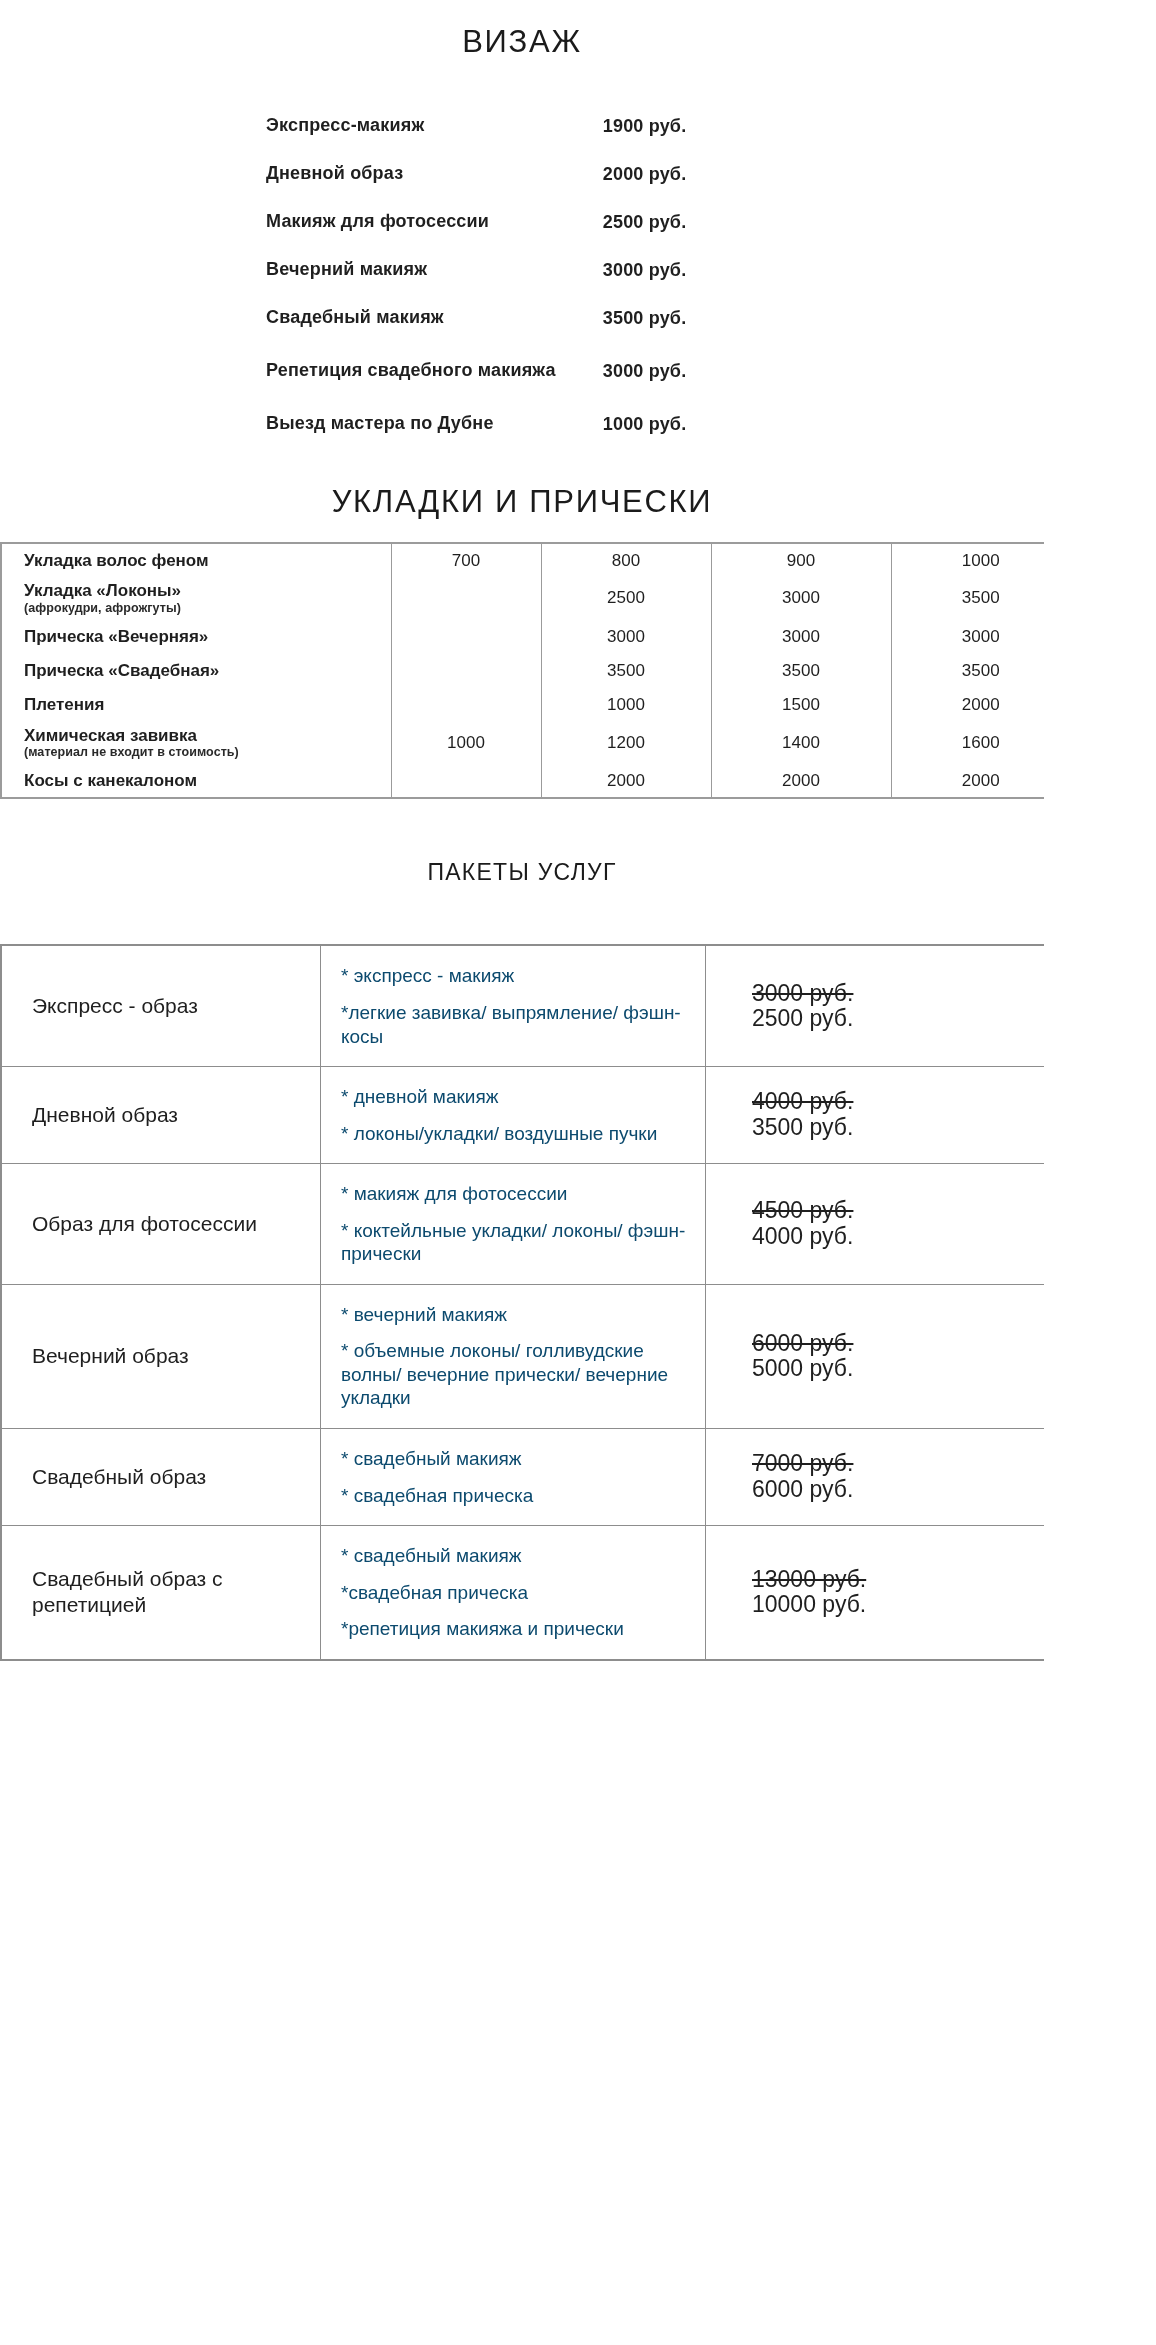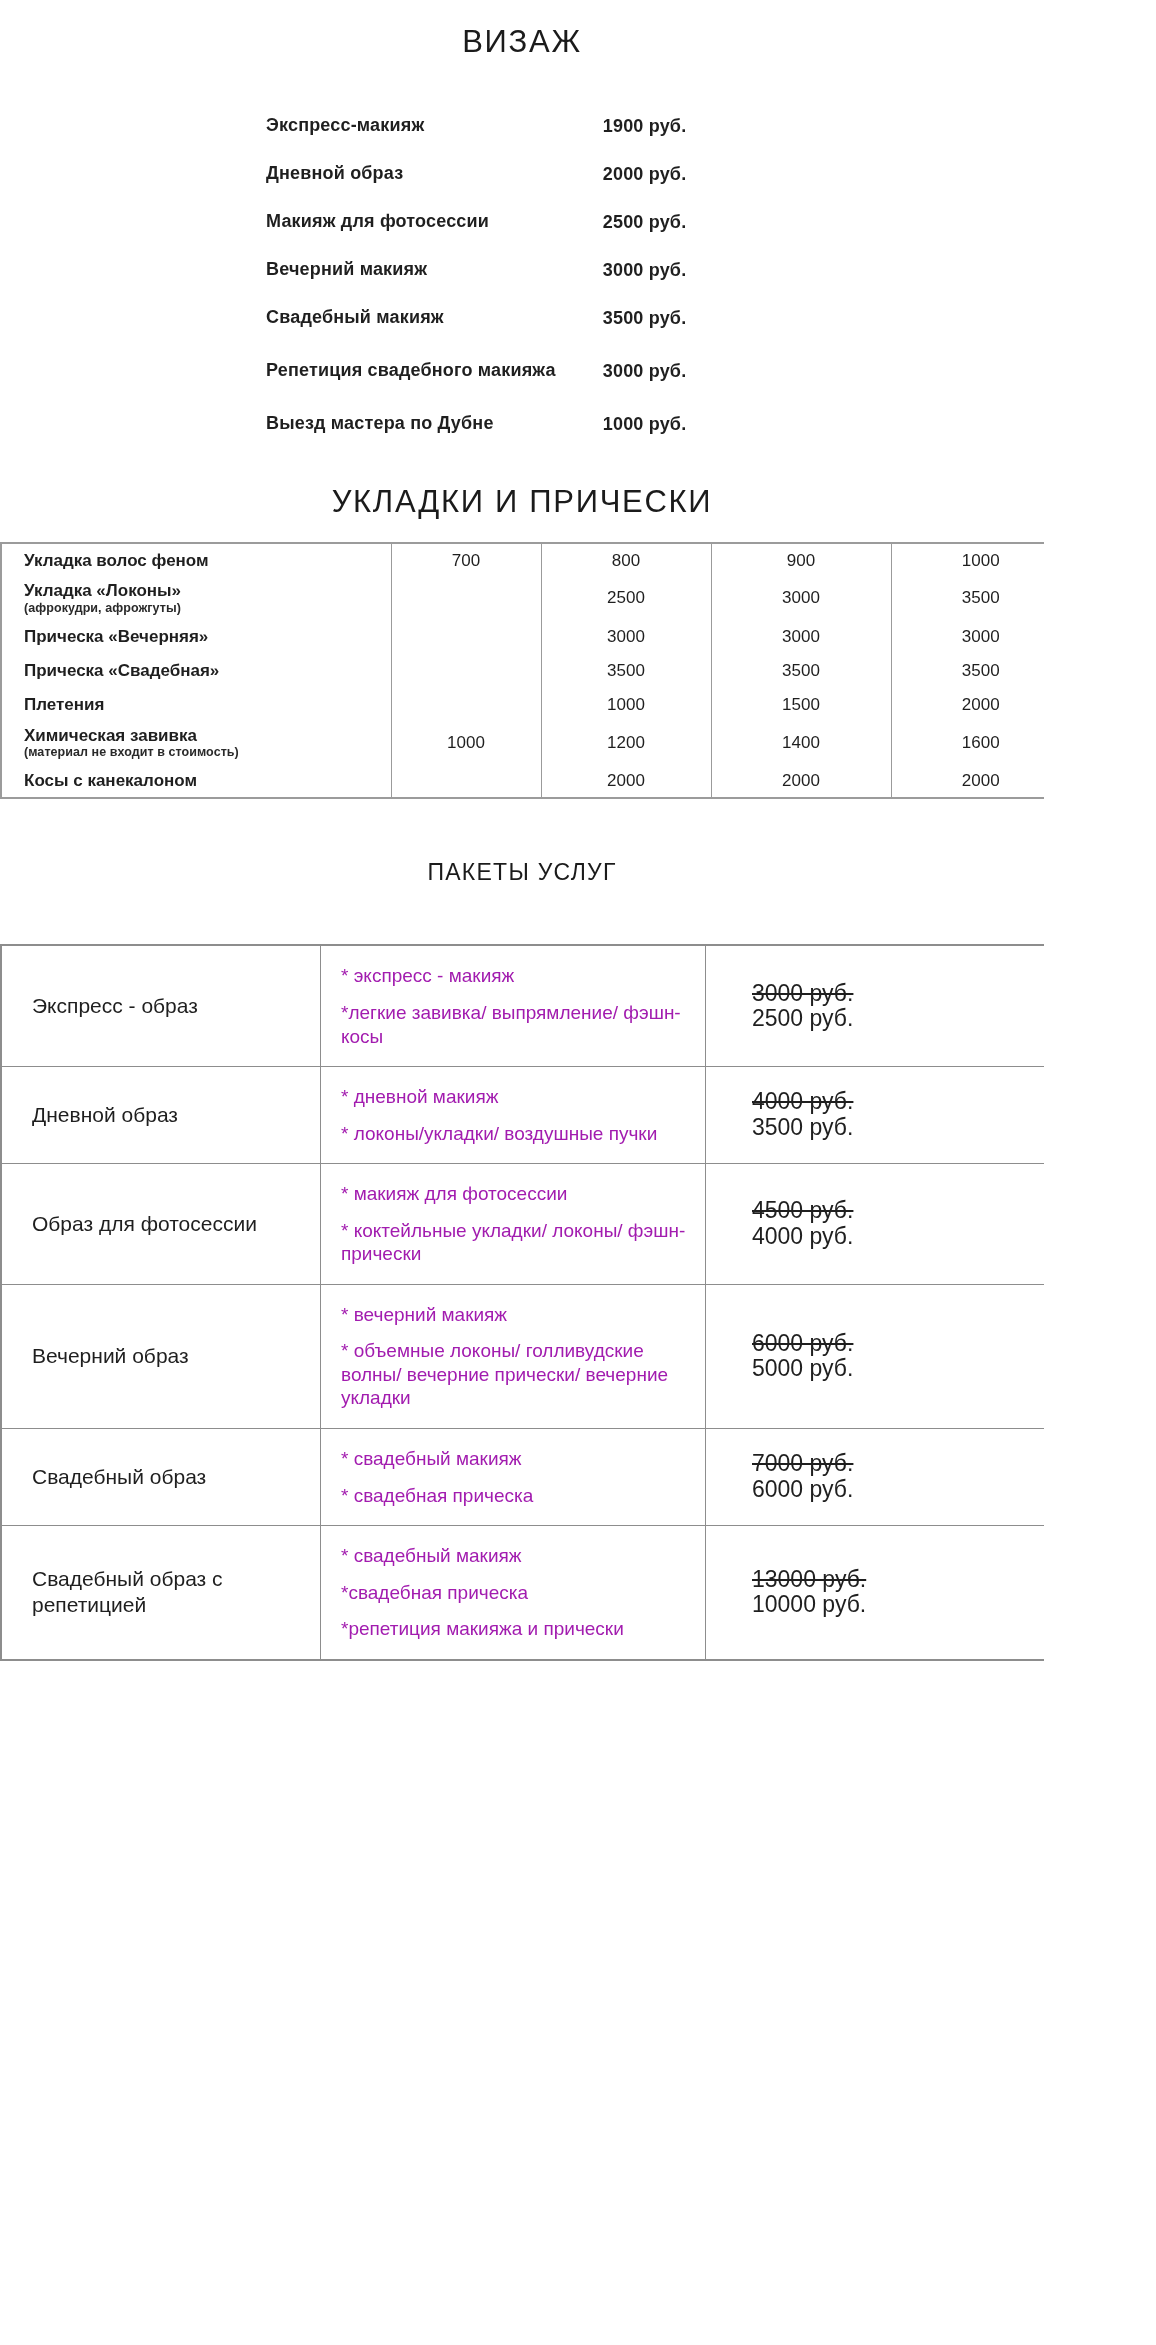--- a/index.html
+++ b/index.html
@@ -124,21 +124,21 @@
     font-size: 21px;
     line-height: 1.28;
     color: #1f1f1f;
   }
   .packages-table td.pkg-items {
     width: 352px;
     padding-left: 20px;
     padding-right: 12px;
     font-size: 19px;
     line-height: 1.24;
-    color: #a21caf;
+    color: #0c4a6e;
   }
   .packages-table td.pkg-items .item { margin: 13px 0; }
   .packages-table td.pkg-items .item:first-child { margin-top: 4px; }
   .packages-table td.pkg-items .item:last-child { margin-bottom: 4px; }
   .packages-table td.pkg-price {
     width: 300px;
     padding-left: 46px;
     font-size: 23px;
     line-height: 1.12;
     color: #1f1f1f;

